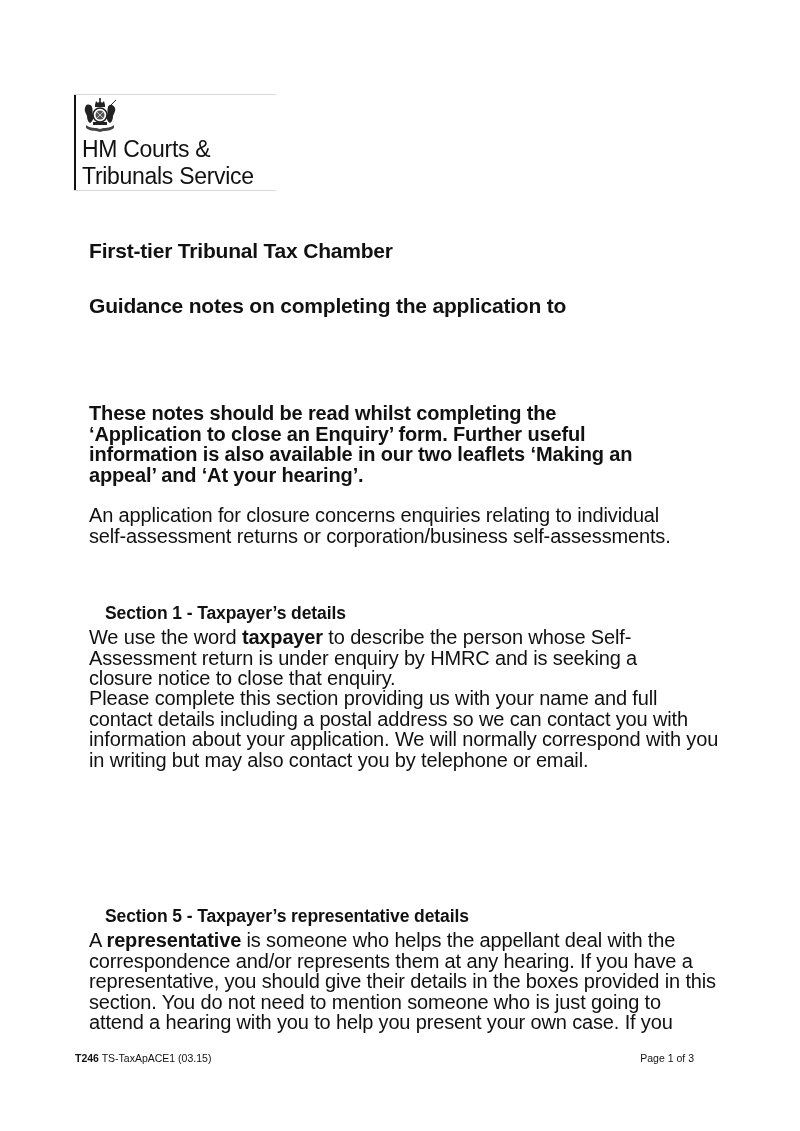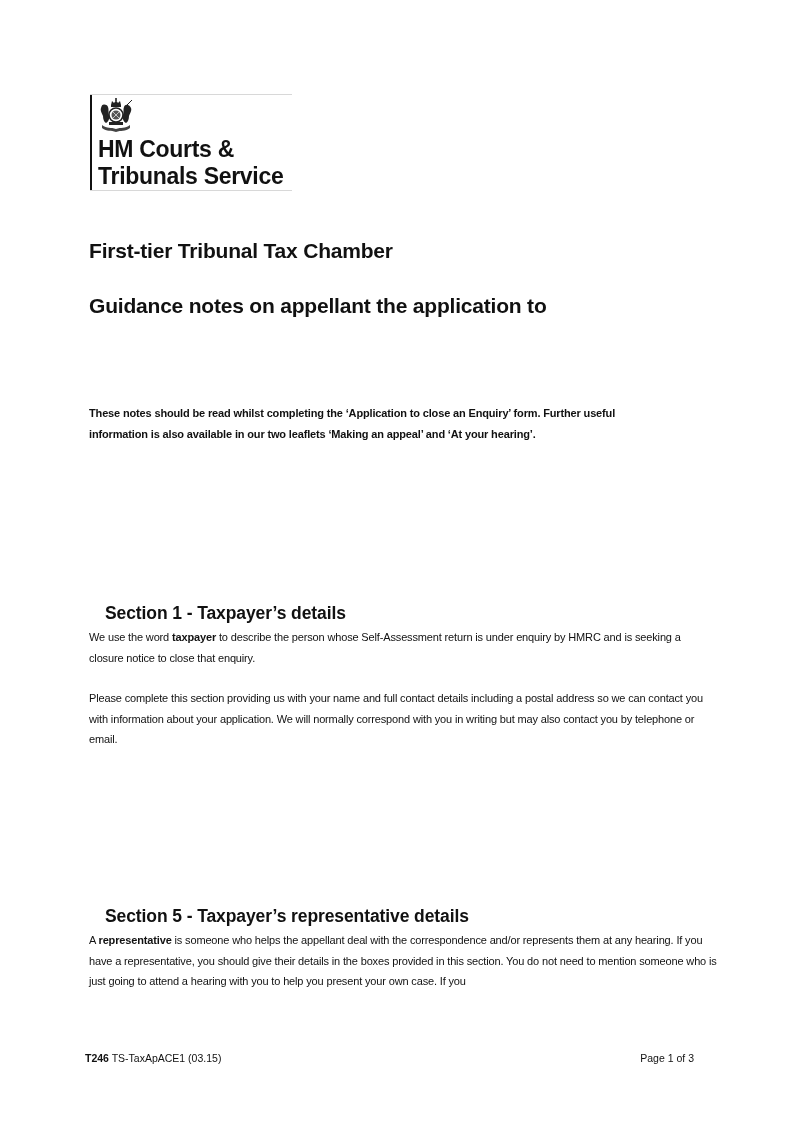--- a/index.html
+++ b/index.html
@@ -18,25 +18,24 @@
     .page {
       position: absolute;
       left: 0; top: 0;
       width: 800px; height: 1131px;
       background: #ffffff;
     }
 
     
     .logo {
       position: absolute;
-      left: 90px;
+      left: 74px;
       top: 94px;
       width: 202px;
       height: 96px;
-      font-weight: bold;
     }
     .logo-rule-top {
       position: absolute;
       left: 0; top: 0;
       width: 202px; height: 1px;
       background: #d8d8d8;
     }
     .logo-rule-bottom {
       position: absolute;
       left: 0; top: 96px;
@@ -84,41 +83,41 @@
       line-height: 27px;
       letter-spacing: -0.2px;
     }
 
     
     .p {
       position: absolute;
       left: 89px;
       width: 640px;
       margin: 0;
-      font-size: 11px;
+      font-size: 20px;
       line-height: 20.5px;
       letter-spacing: -0.15px;
     }
     .p.bold { font-weight: bold; }
     .p b { font-weight: bold; }
 
     .section-h {
       position: absolute;
       left: 89px;
       margin: 16px;
       font-size: 17.5px;
       font-weight: bold;
       line-height: 22px;
       letter-spacing: -0.1px;
     }
 
     
     .footer-left {
       position: absolute;
-      left: 85px; top: 1052px;
+      left: 75px; top: 1052px;
       font-size: 10.5px;
       line-height: 13px;
     }
     .footer-left b { font-weight: bold; }
     .footer-right {
       position: absolute;
       right: 106px; top: 1052px;
       font-size: 10.5px;
       line-height: 13px;
     }
@@ -152,25 +151,26 @@
     </svg>
     <div class="logo-text">
       <div>HM Courts &amp;</div>
       <div>Tribunals Service</div>
     </div>
     <div class="logo-rule-bottom"></div>
   </div>
 
   <h1 class="h-chamber">First-tier Tribunal Tax Chamber</h1>
   <h2 class="h-guidance">
-    <span>Guidance notes on appellant the application to</span><br>
+    <span>Guidance notes on completing the application to</span><br>
   </h2>
 
   <p class="p bold" style="top:403px; width:580px;">These notes should be read whilst completing the ‘Application to close an Enquiry’ form. Further useful information is also available in our two leaflets ‘Making an appeal’ and ‘At your hearing’.</p>
 
+  <p class="p" style="top:505px; width:600px;">An application for closure concerns enquiries relating to individual self-assessment returns or corporation/business self-assessments.</p>
 
   <h3 class="section-h" style="top:586px;">Section 1 - Taxpayer’s details</h3>
 
   <p class="p" style="top:627px; width:615px;"><span>We use the word </span><b>taxpayer</b><span> to describe the person whose Self-Assessment return is under enquiry by HMRC and is seeking a closure notice to close that enquiry.</span></p>
 
   <p class="p" style="top:688px; width:635px;">Please complete this section providing us with your name and full contact details including a postal address so we can contact you with information about your application. We will normally correspond with you in writing but may also contact you by telephone or email.</p>
 
 
   <h3 class="section-h" style="top:889px;">Section 5 - Taxpayer’s representative details</h3>
 

